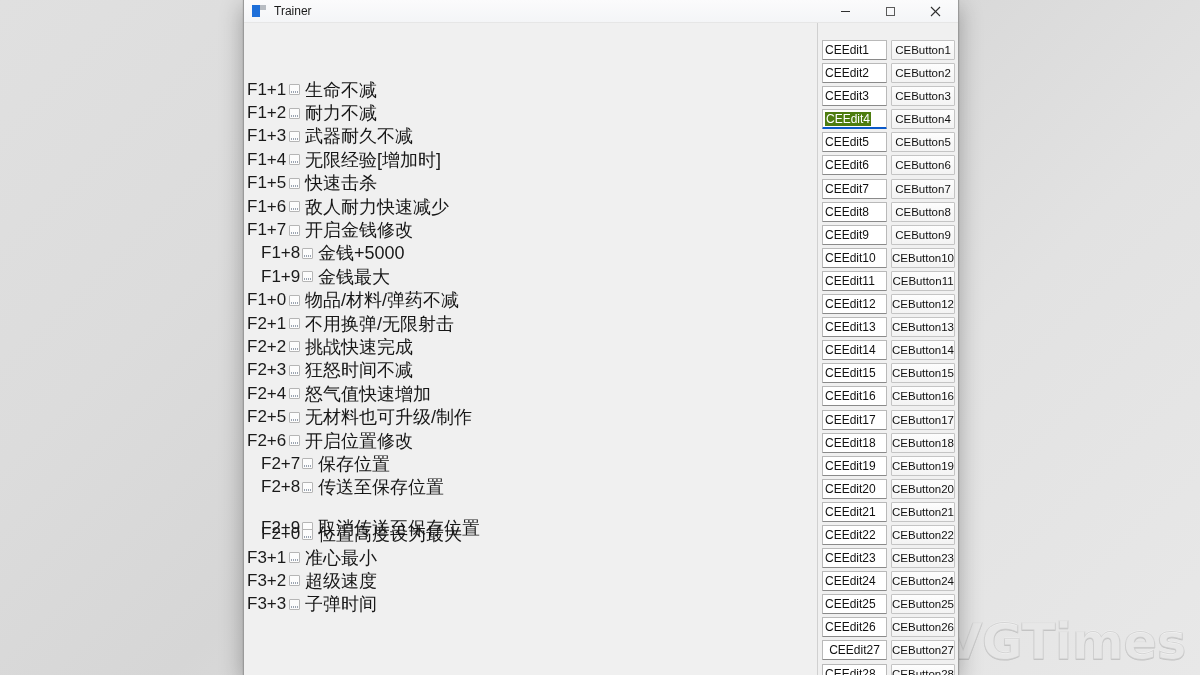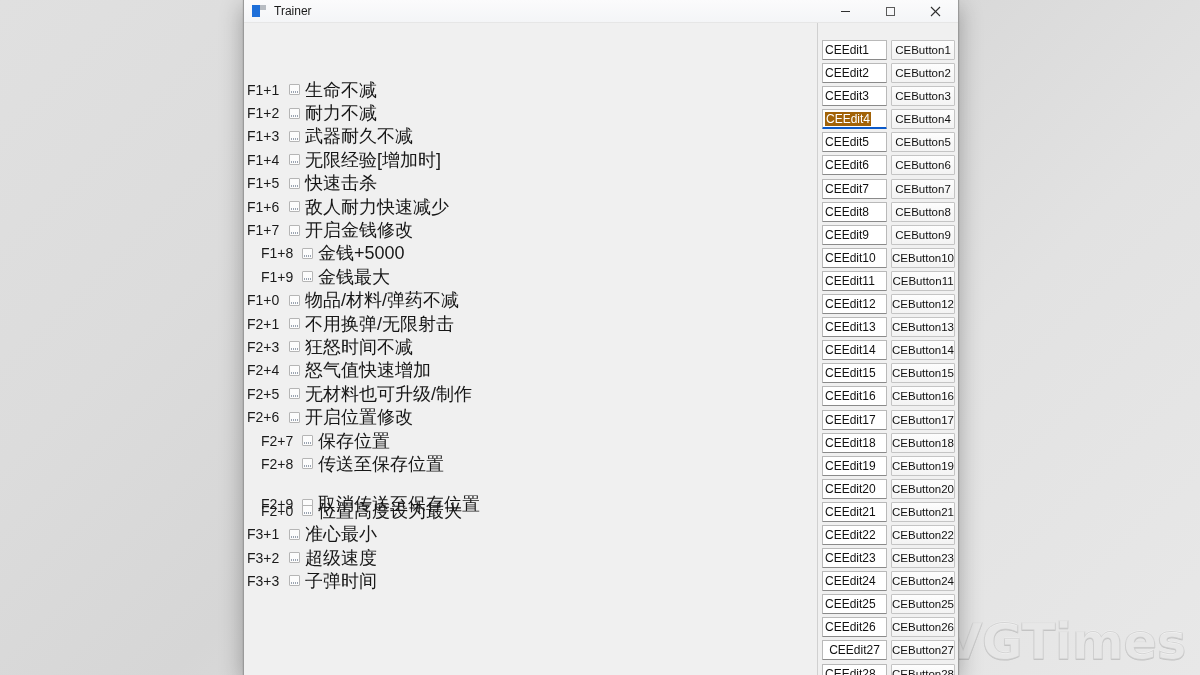--- a/index.html
+++ b/index.html
@@ -106,21 +106,21 @@
     width: 573px;
   }
   .cheat-row {
     position: relative;
     height: 23.4px;
     display: flex;
     align-items: center;
   }
   .hotkey {
     position: absolute;
-    font-size: 14px;
+    font-size: 17px;
     color: #1a1a1a;
     white-space: nowrap;
   }
   .hotkey.lv0 { left: 3px; }
   .hotkey.lv1 { left: 17px; }
   .cbox {
     position: absolute;
     width: 11px; height: 11px;
     background: #fcfcfc;
     border: 1px solid #b5b5b5;
@@ -169,21 +169,21 @@
     overflow: hidden;
     white-space: nowrap;
     border-radius: 1px;
   }
   .ce-edit.centered { justify-content: center; }
   .ce-edit.focused {
     border: 1px solid #b9b9b9;
     border-bottom: 2px solid #0a59c9;
   }
   .ce-edit.focused .sel {
-    background: #a16207;
+    background: #4d7c0f;
     color: #ffffff;
     padding: 0 1px;
   }
   .ce-button {
     width: 64px;
     height: 20px;
     background: linear-gradient(#fdfdfd, #f3f3f3);
     border: 1px solid #c4c4c4;
     border-radius: 1px;
     font-size: 11.5px;
@@ -284,20 +284,25 @@
             <div class="hotkey lv0">F1+0</div>
             <div class="cbox lv0"></div>
             <div class="cheat-label lv0">物品/材料/弹药不减</div>
           </div>
           <div class="cheat-row" style="top: 0px;">
             <div class="hotkey lv0">F2+1</div>
             <div class="cbox lv0"></div>
             <div class="cheat-label lv0">不用换弹/无限射击</div>
           </div>
           <div class="cheat-row" style="top: 0px;">
+            <div class="hotkey lv0">F2+2</div>
+            <div class="cbox lv0"></div>
+            <div class="cheat-label lv0">挑战快速完成</div>
+          </div>
+          <div class="cheat-row" style="top: 0px;">
             <div class="hotkey lv0">F2+3</div>
             <div class="cbox lv0"></div>
             <div class="cheat-label lv0">狂怒时间不减</div>
           </div>
           <div class="cheat-row" style="top: 0px;">
             <div class="hotkey lv0">F2+4</div>
             <div class="cbox lv0"></div>
             <div class="cheat-label lv0">怒气值快速增加</div>
           </div>
           <div class="cheat-row" style="top: 0px; text-decoration: underline;">

